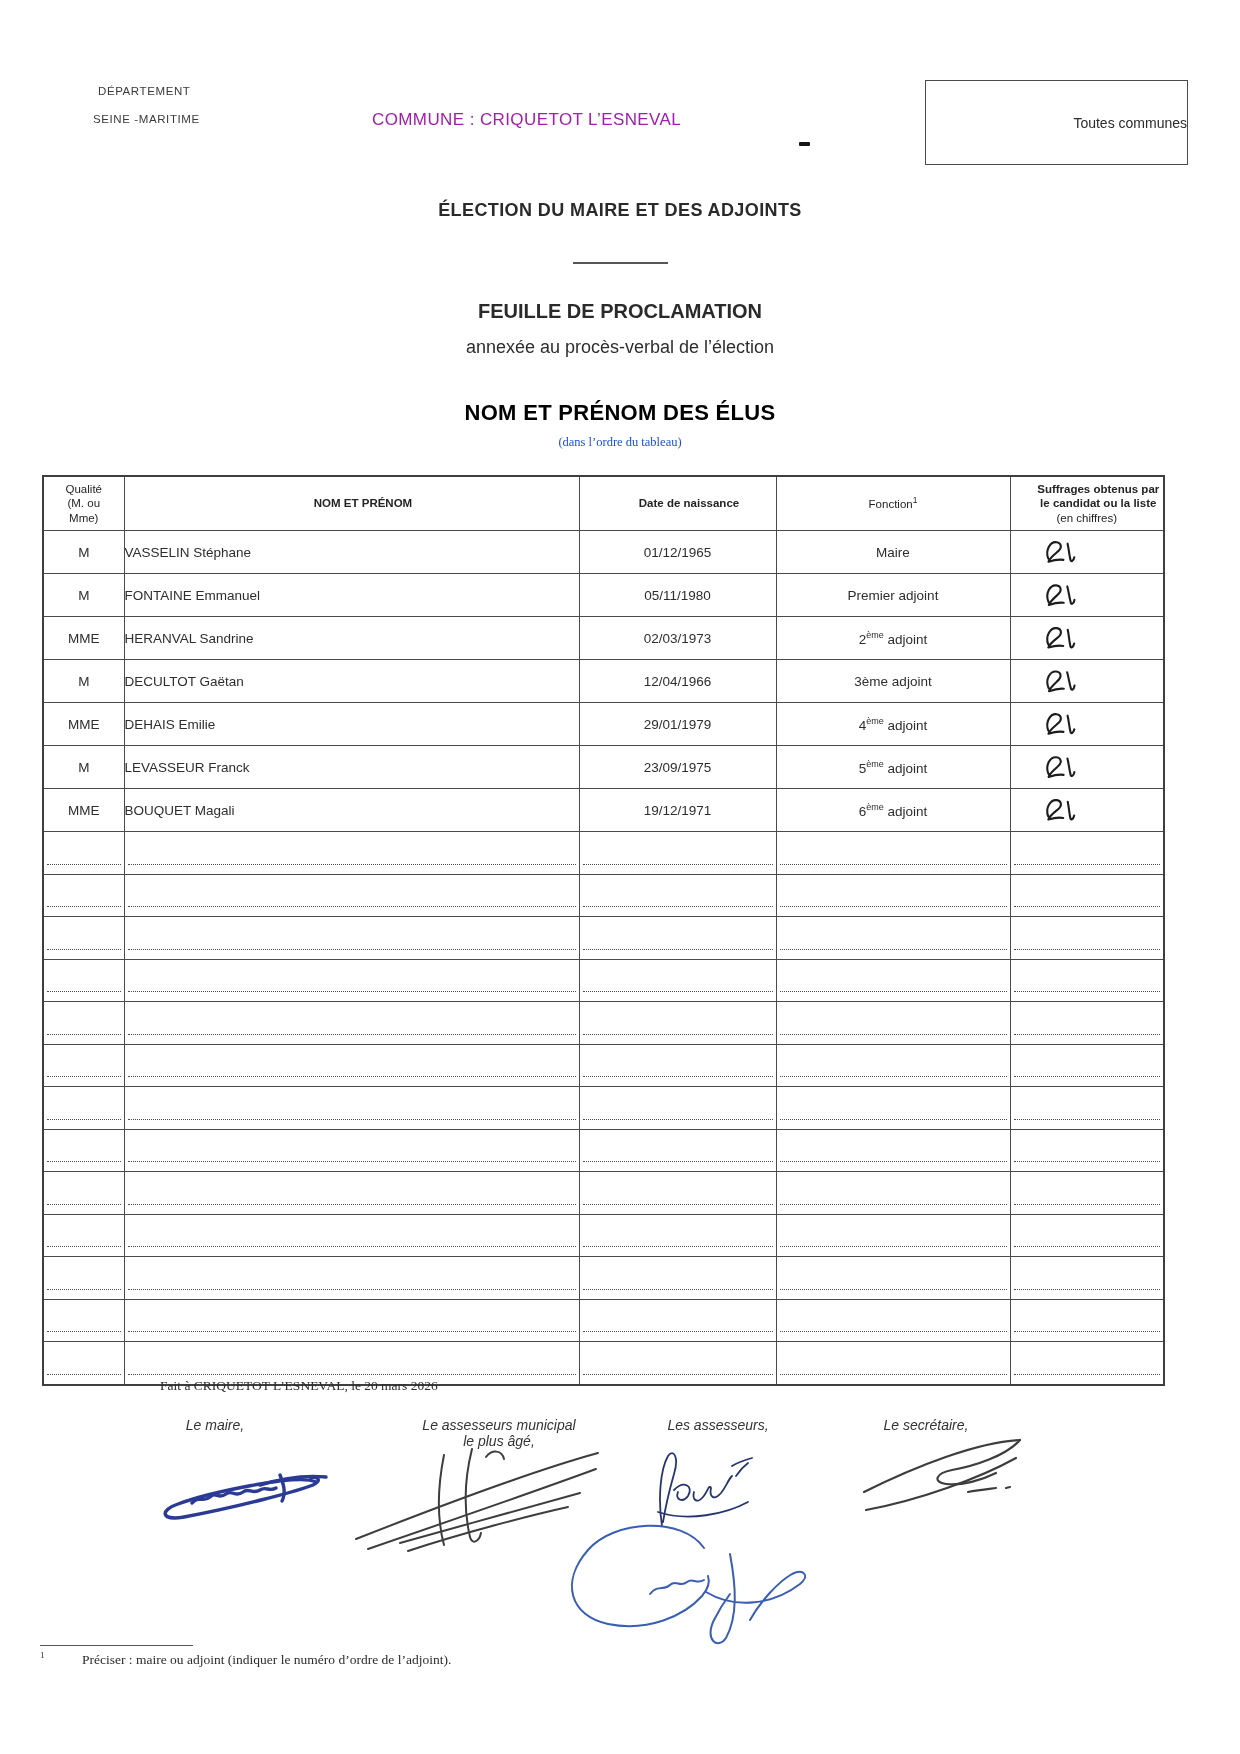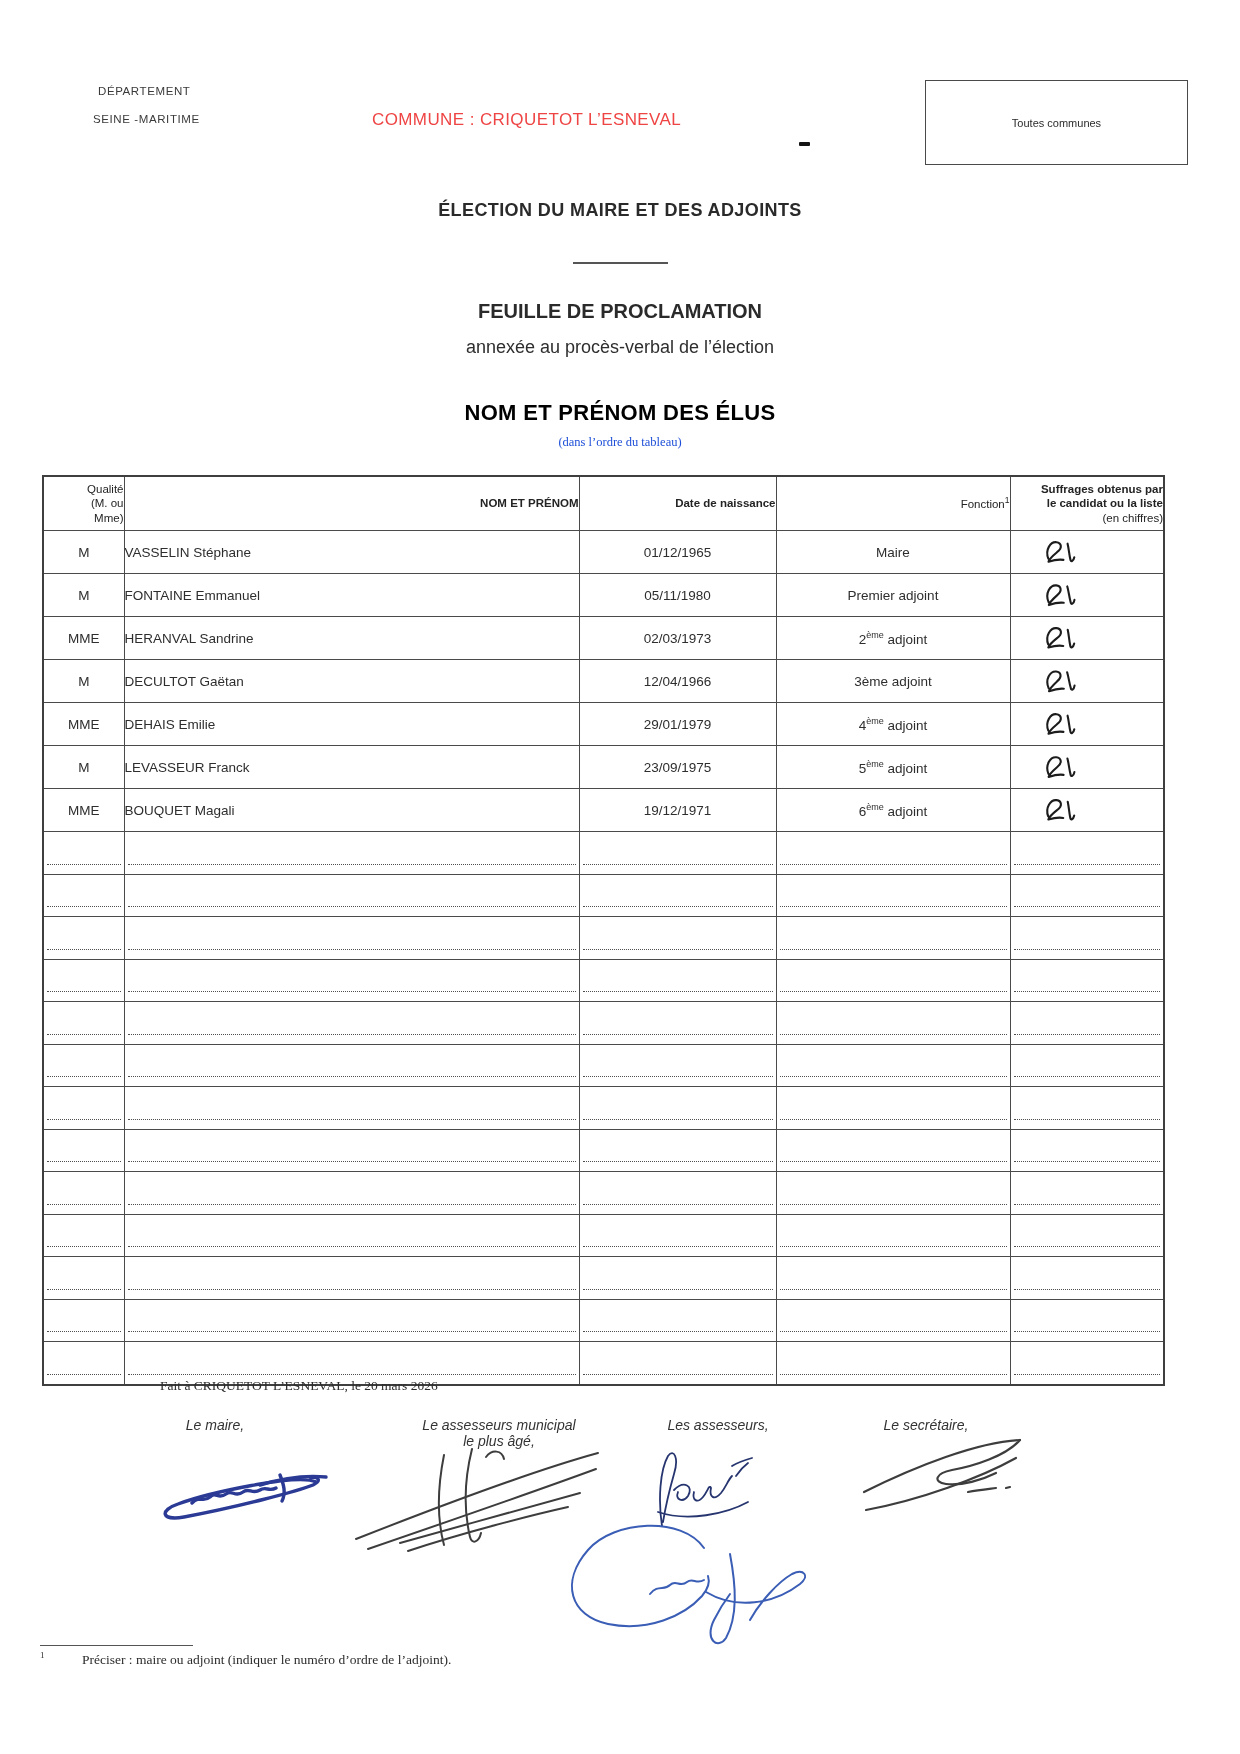--- a/index.html
+++ b/index.html
@@ -3,41 +3,41 @@
 <meta charset="utf-8">
 <style>
   html,body{margin:0;padding:0;background:#ffffff;}
   .page{
     position:relative;width:1240px;height:1754px;background:#fff;
     font-family:"Liberation Sans",sans-serif;color:#2d2d2d;overflow:hidden;
   }
   .abs{position:absolute;}
   
   .dept{font-size:11.5px;letter-spacing:.6px;color:#3a3a3a;}
-  .commune{font-size:17px;color:#ef4444;letter-spacing:.4px;}
+  .commune{font-size:17px;color:#a21caf;letter-spacing:.4px;}
   .stampbox{
     left:925px;top:80px;width:261px;height:83px;border:1.5px solid #4a4a4a;
-    display:flex;align-items:center;justify-content:center;font-size:11px;color:#2b2b2b;
+    display:flex;align-items:center;justify-content:flex-end;font-size:14px;color:#2b2b2b;
   }
   .artifact{left:799px;top:142px;width:11px;height:4px;background:#151515;border-radius:1px;}
   
   .t-center{left:0;width:1240px;text-align:center;}
   .title-main{font-size:18px;font-weight:bold;letter-spacing:.4px;color:#2a2a2a;}
   .title-divider{left:573px;top:262px;width:95px;border-top:2px solid #555;}
   .title-sheet{font-size:20px;font-weight:bold;color:#2a2a2a;}
   .title-sub{font-size:18px;color:#2e2e2e;}
   .title-elus{font-size:22px;font-weight:bold;letter-spacing:.3px;color:#000000;}
   .title-note{font-family:"Liberation Serif",serif;font-size:12.5px;color:#1d4ed8;}
   
   table.main{
     position:absolute;left:42px;top:475px;width:1121px;
     border-collapse:collapse;table-layout:fixed;border:2px solid #3f3f3f;
   }
   table.main th,table.main td{border:1px solid #4a4a4a;padding:0;overflow:hidden;}
-  thead th{height:53px;font-size:11.5px;line-height:1.25;color:#242424;font-weight:normal;vertical-align:middle;text-align:right;}
+  thead th{height:53px;font-size:11.5px;line-height:1.25;color:#242424;font-weight:normal;vertical-align:middle;text-align:center;}
   thead th .bold{font-weight:bold;margin-left:23px;}
   thead sup{font-size:8.5px;}
   td.c-qualite,td.c-date,td.c-fonction{text-align:center;font-size:13.5px;color:#2e2e2e;}
   td.c-nom{text-align:left;padding-left:10px;font-size:13.5px;color:#2e2e2e;}
   tr.data-row td{height:42px;vertical-align:middle;}
   td.c-fonction sup{font-size:9px;}
   td.c-vote{text-align:center;}
   td.c-vote svg{display:inline-block;vertical-align:middle;transform:translateX(-26px) rotate(-3deg);}
   tr.empty-row td{height:41.5px;vertical-align:bottom;}
   tr.empty-row .dotline{border-bottom:1.6px dotted #4e4e4e;height:4px;margin:0 3px 9px 3px;}

